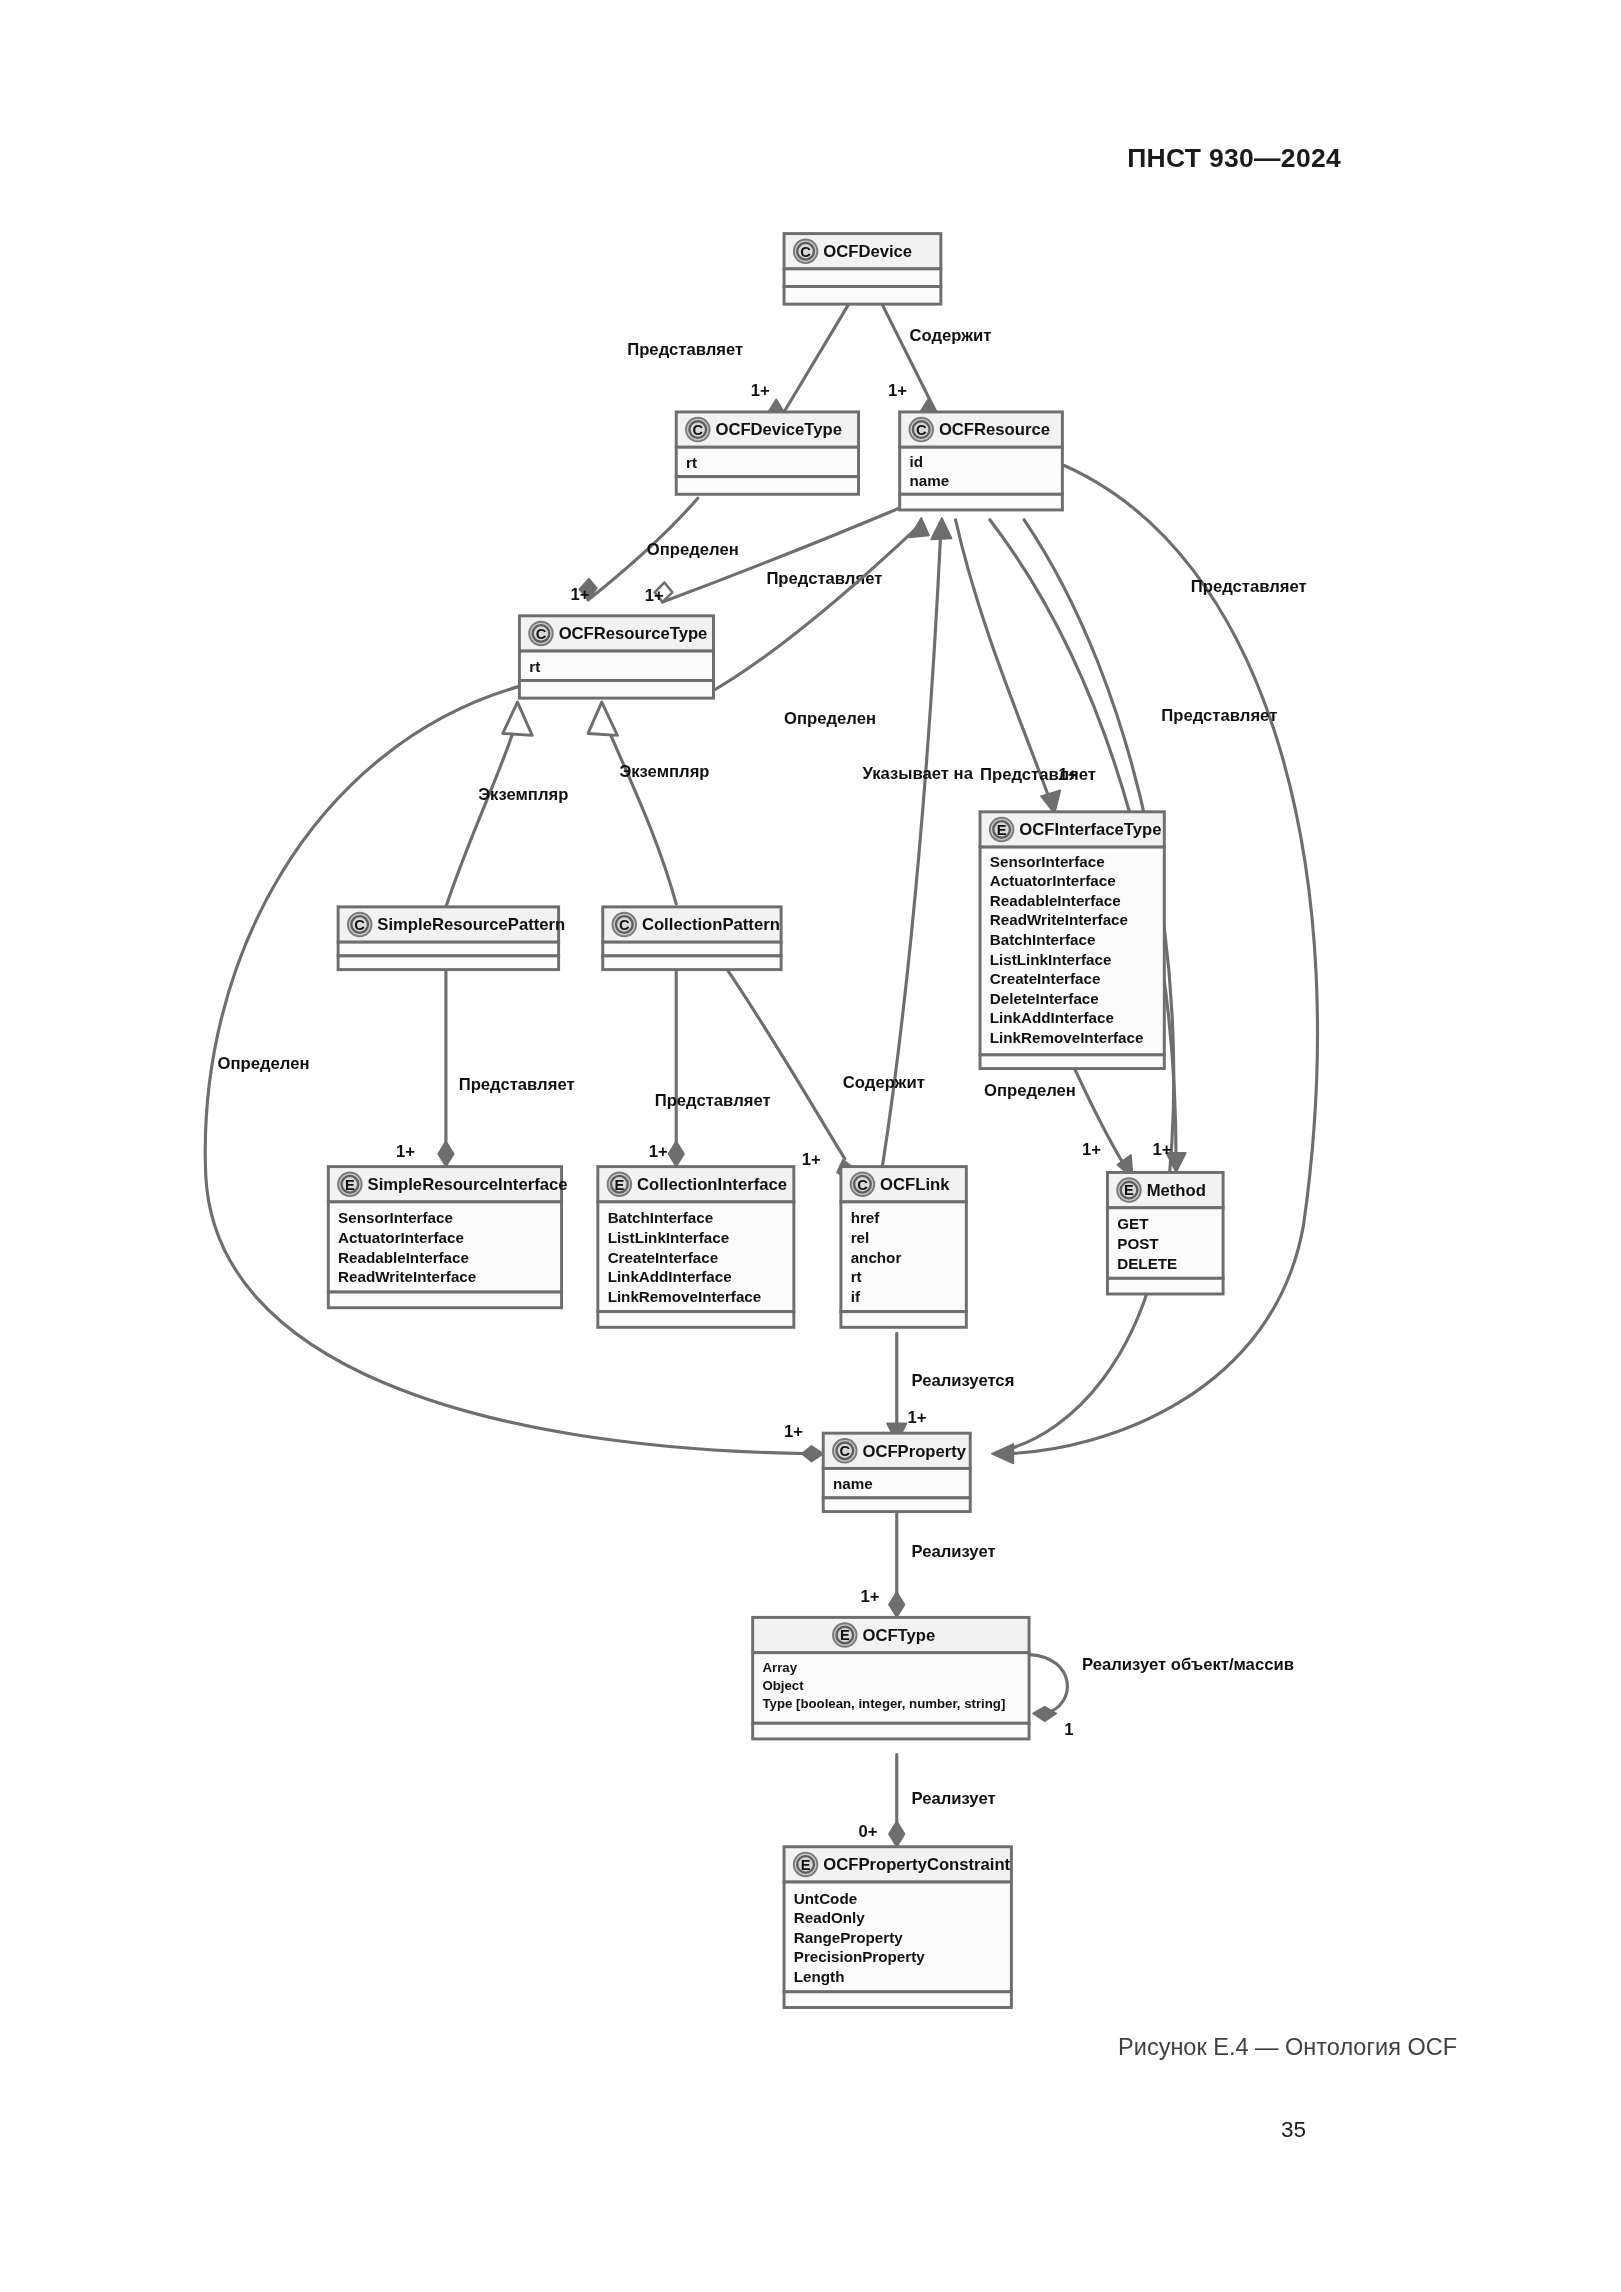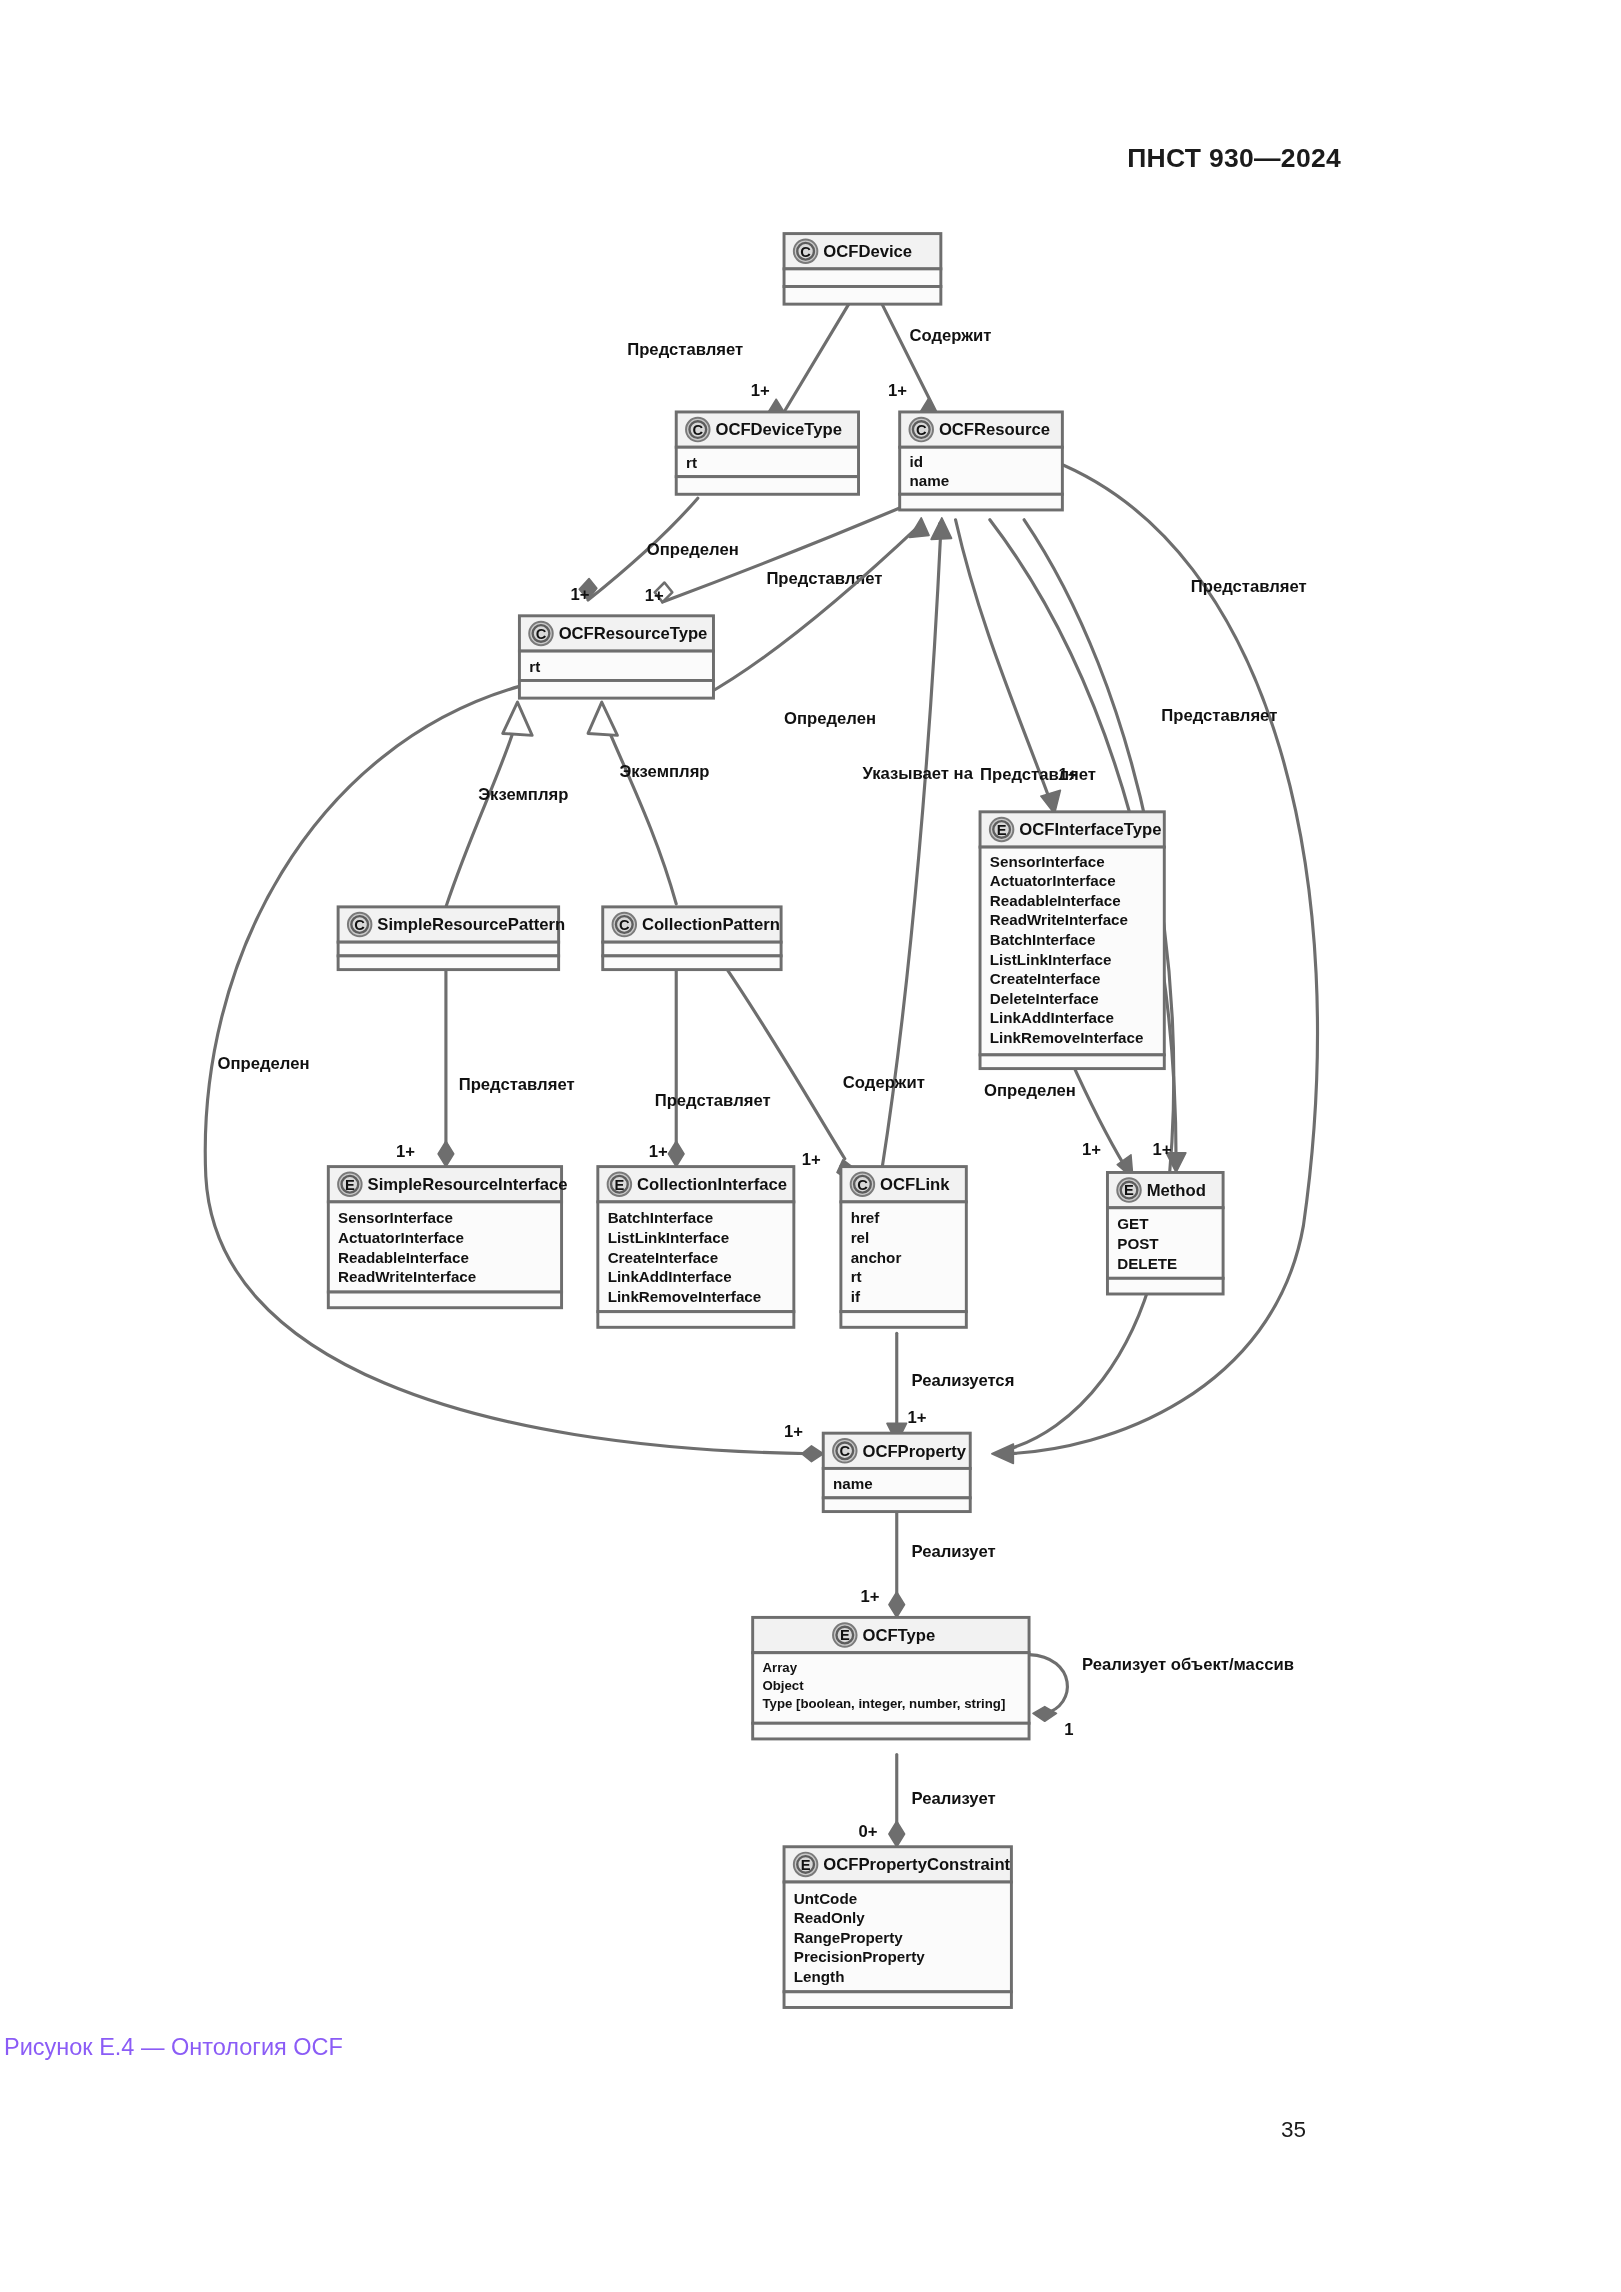--- a/index.html
+++ b/index.html
@@ -1,19 +1,19 @@
 <!DOCTYPE html>
 <html><head>
 <meta charset="utf-8">
 <style>
   html,body{margin:0;padding:0;background:#ffffff;}
   body{width:1621px;height:2293px;position:relative;font-family:"Liberation Sans",sans-serif;}
   #page{position:absolute;inset:0;width:1457px;height:2293px;overflow:hidden;background:#fff;}
   #header-code{position:absolute;right:116px;top:143px;font-size:26.5px;font-weight:bold;color:#1b1b1b;letter-spacing:0.3px;}
-  #figure-caption{position:absolute;left:4px;right:0;top:2034px;text-align:left;font-size:23.5px;color:#8b5cf6;}
+  #figure-caption{position:absolute;left:4px;right:0;top:2034px;text-align:right;font-size:23.5px;color:#404040;}
   #page-number{position:absolute;right:151px;top:2117px;font-size:22.5px;color:#1b1b1b;}
   svg#diagram{position:absolute;left:0;top:0;width:1621px;height:2293px;}
   .uml-title-rect{fill:#f2f2f2;stroke:#6e6e6e;stroke-width:3;}
   .uml-compartment{fill:#fbfbfb;stroke:#6e6e6e;stroke-width:3;}
   .uml-title-text{font-family:"Liberation Sans",sans-serif;font-size:17px;font-weight:bold;fill:#111;}
   .uml-attr-text{font-family:"Liberation Sans",sans-serif;font-size:15.5px;font-weight:bold;fill:#111;}
   .uml-attr-small{font-family:"Liberation Sans",sans-serif;font-size:13.5px;font-weight:bold;fill:#111;}
   .edge{fill:none;stroke:#6e6e6e;stroke-width:3.2;stroke-linecap:round;stroke-linejoin:round;}
   .edge-label{font-family:"Liberation Sans",sans-serif;font-size:17px;font-weight:bold;fill:#111;}
   .mult-label{font-family:"Liberation Sans",sans-serif;font-size:17px;font-weight:bold;fill:#111;}

